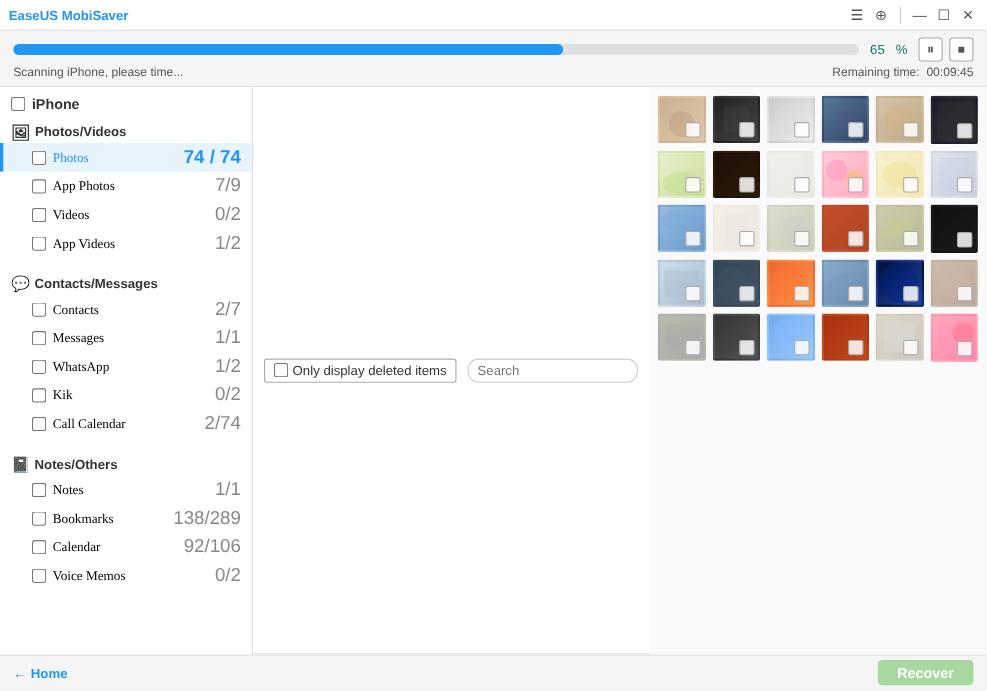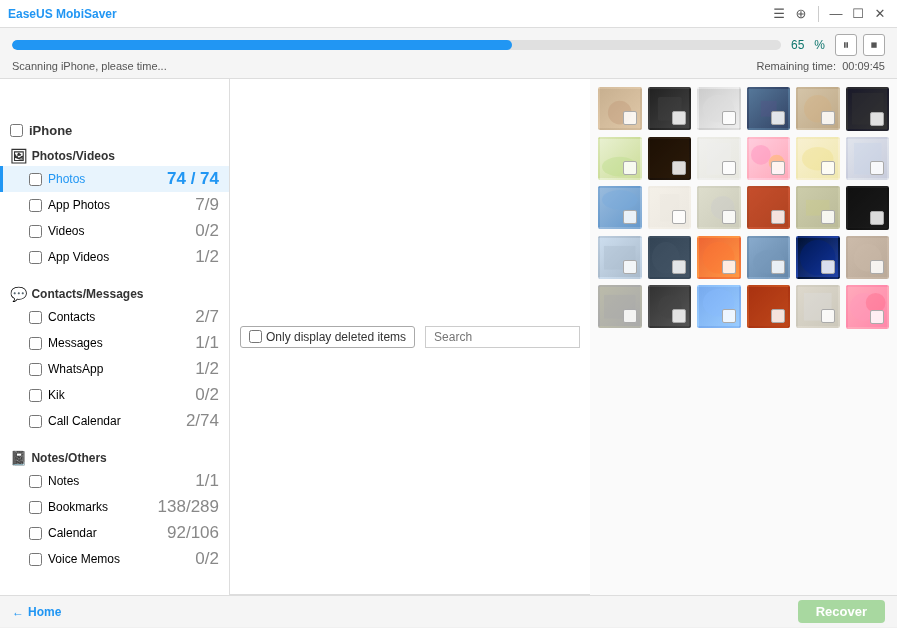--- a/index.html
+++ b/index.html
@@ -76,21 +76,20 @@
       overflow-y: auto;
       padding-bottom: 8px;
     }
     .sidebar-device {
       display: flex;
       align-items: center;
       padding: 8px 10px 4px 10px;
       font-weight: bold;
       font-size: 13px;
       color: #333;
-      margin-top: 36px;
     }
     .sidebar-device input[type=checkbox] { margin-right: 6px; }
 
     .sidebar-category {
       padding: 6px 10px 2px 10px;
       font-weight: bold;
       font-size: 12px;
       color: #333;
       display: flex;
       align-items: center;
@@ -104,21 +103,21 @@
       padding: 3px 10px 3px 26px;
       cursor: pointer;
       border-left: 3px solid transparent;
     }
     .sidebar-item.active {
       background: #e8f4fd;
       border-left-color: #2196F3;
       color: #2196F3;
     }
     .sidebar-item input[type=checkbox] { margin-right: 6px; }
-    .sidebar-item-label { flex: 1; font-size: 12px; }
+    .sidebar-item-label { flex: 1; font-size: 12px; font-family: Liberation Serif, serif; }
     .sidebar-item-count { font-size: 17px; color: #888; }
     .sidebar-item.active .sidebar-item-count { color: #2196F3; font-weight: bold; }
 
     .sidebar-spacer { height: 10px; }
 
     
     .content-area {
       flex: 1;
       background: #fafafa;
       display: flex;
@@ -140,21 +139,21 @@
       border-radius: 3px;
       padding: 3px 8px;
       font-size: 12px;
       color: #333;
       background: #fff;
       cursor: pointer;
     }
     .search-box {
       margin-left: auto;
       border: 1px solid #ccc;
-      border-radius: 0;
+      border-radius: 10px;
       padding: 3px 8px;
       font-size: 12px;
       width: 155px;
       outline: none;
       color: #999;
     }
 
     
     .photo-grid {
       flex: 1;

